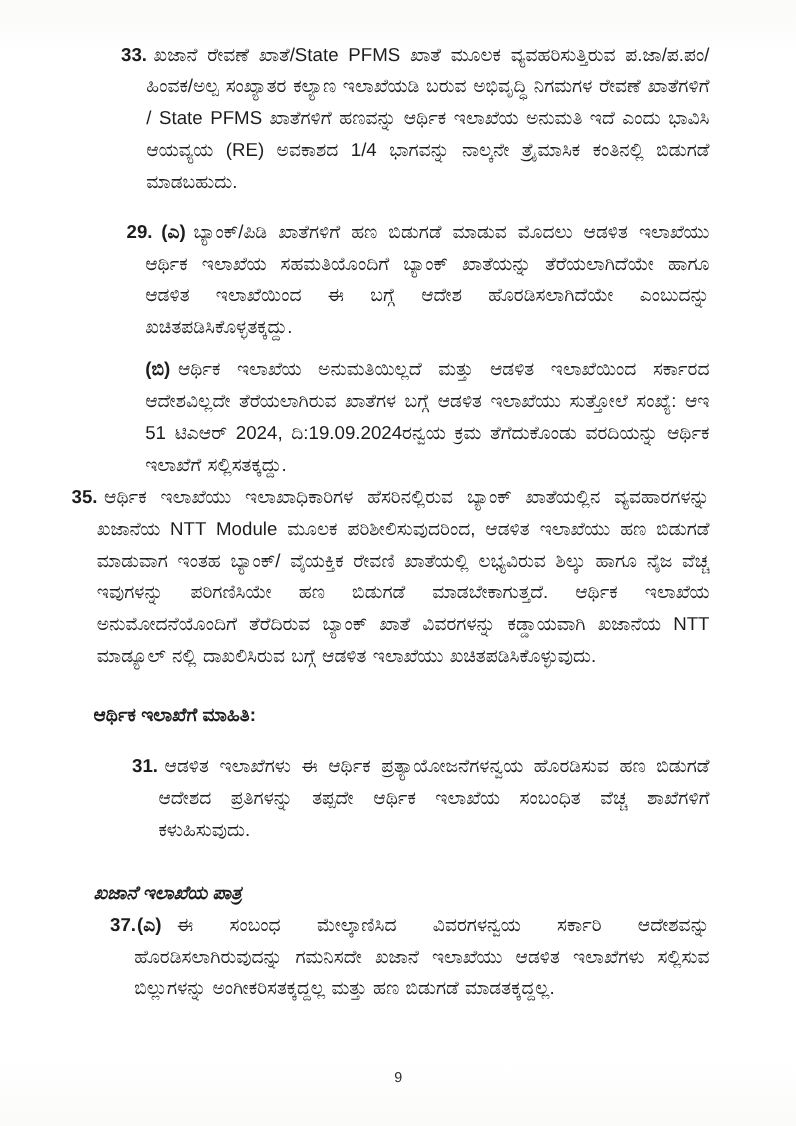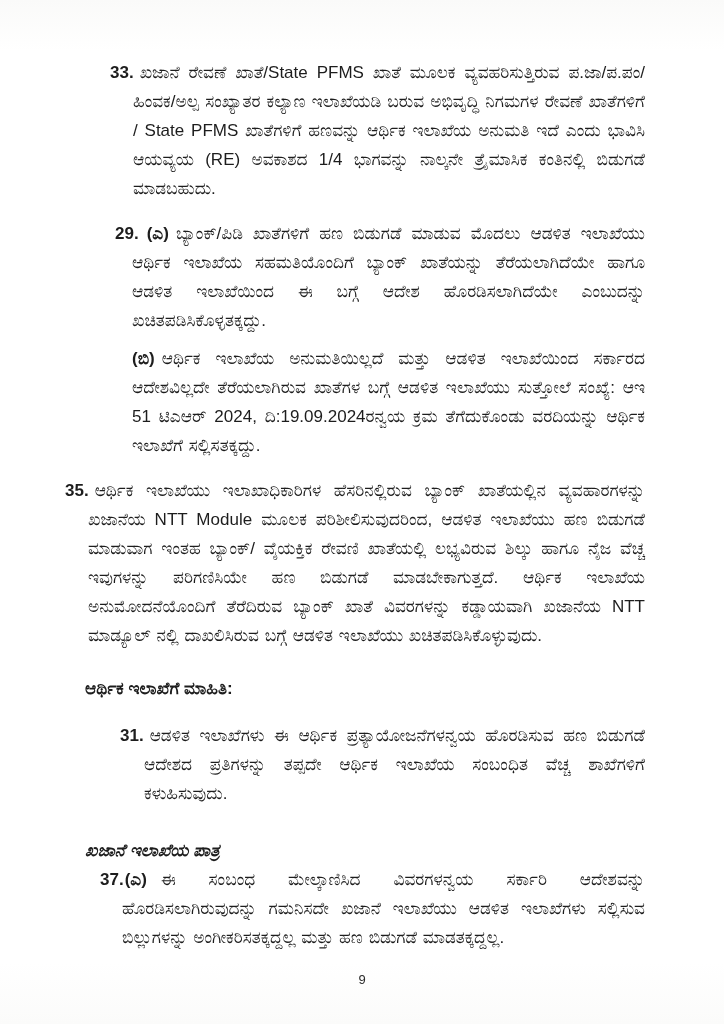--- a/index.html
+++ b/index.html
@@ -12,21 +12,21 @@
     background: #ffffff;
     font-family: "Liberation Sans", "DejaVu Sans", sans-serif;
     color: #1d1d1d;
     position: relative;
     overflow: hidden;
   }
   .page {
     position: absolute;
     inset: 0;
     box-sizing: border-box;
-    padding-top: 58px;
+    padding-top: 35px;
     background: linear-gradient(180deg, #fafaf9 0%, #ffffff 5%, #ffffff 94%, #fbfbfa 100%);
   }
   .para {
     font-size: 17px;
     line-height: 29px;
     text-align: justify;
     margin: 0 79px 0 0;
     word-spacing: 1px;
   }
   .num, .lbl {
@@ -39,21 +39,21 @@
     line-height: 29px;
     font-weight: 700;
     margin: 0 79px 0 0;
   }
   
   .p33  { margin-left: 133px; text-indent: -23px; }
   .h-bank { margin-left: 103px; margin-top: 10px; }
   .p34a { margin-left: 132px; text-indent: -17px; margin-top: 16px; }
   .p34a .num { margin-right: 8px; }
   .p34b { margin-left: 132px; margin-top: 9px; }
-  .p35  { margin-left: 88px;  text-indent: -23px; margin-top: 16px; }
+  .p35  { margin-left: 88px;  text-indent: -23px; margin-top: 0; }
   .h-info { margin-left: 85px; margin-top: 24px; }
   .p36  { margin-left: 144px; text-indent: -24px; margin-top: 18px; }
   .h-treasury { margin-left: 85px; margin-top: 28px; font-style: italic; }
   .p37  { margin-left: 122px; text-indent: -22px; margin-top: 0; }
   .p37 .num { margin-right: 1px; }
   .p37 .lbl { margin-right: 14px; }
   .page-number {
     position: absolute;
     left: 0;
     right: 0;

